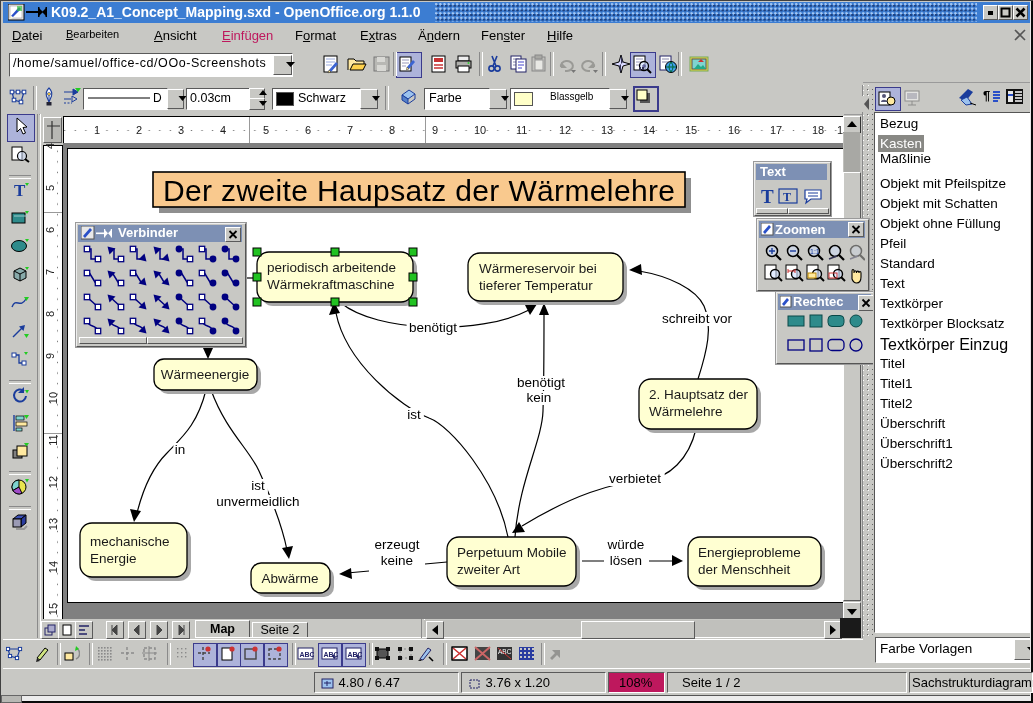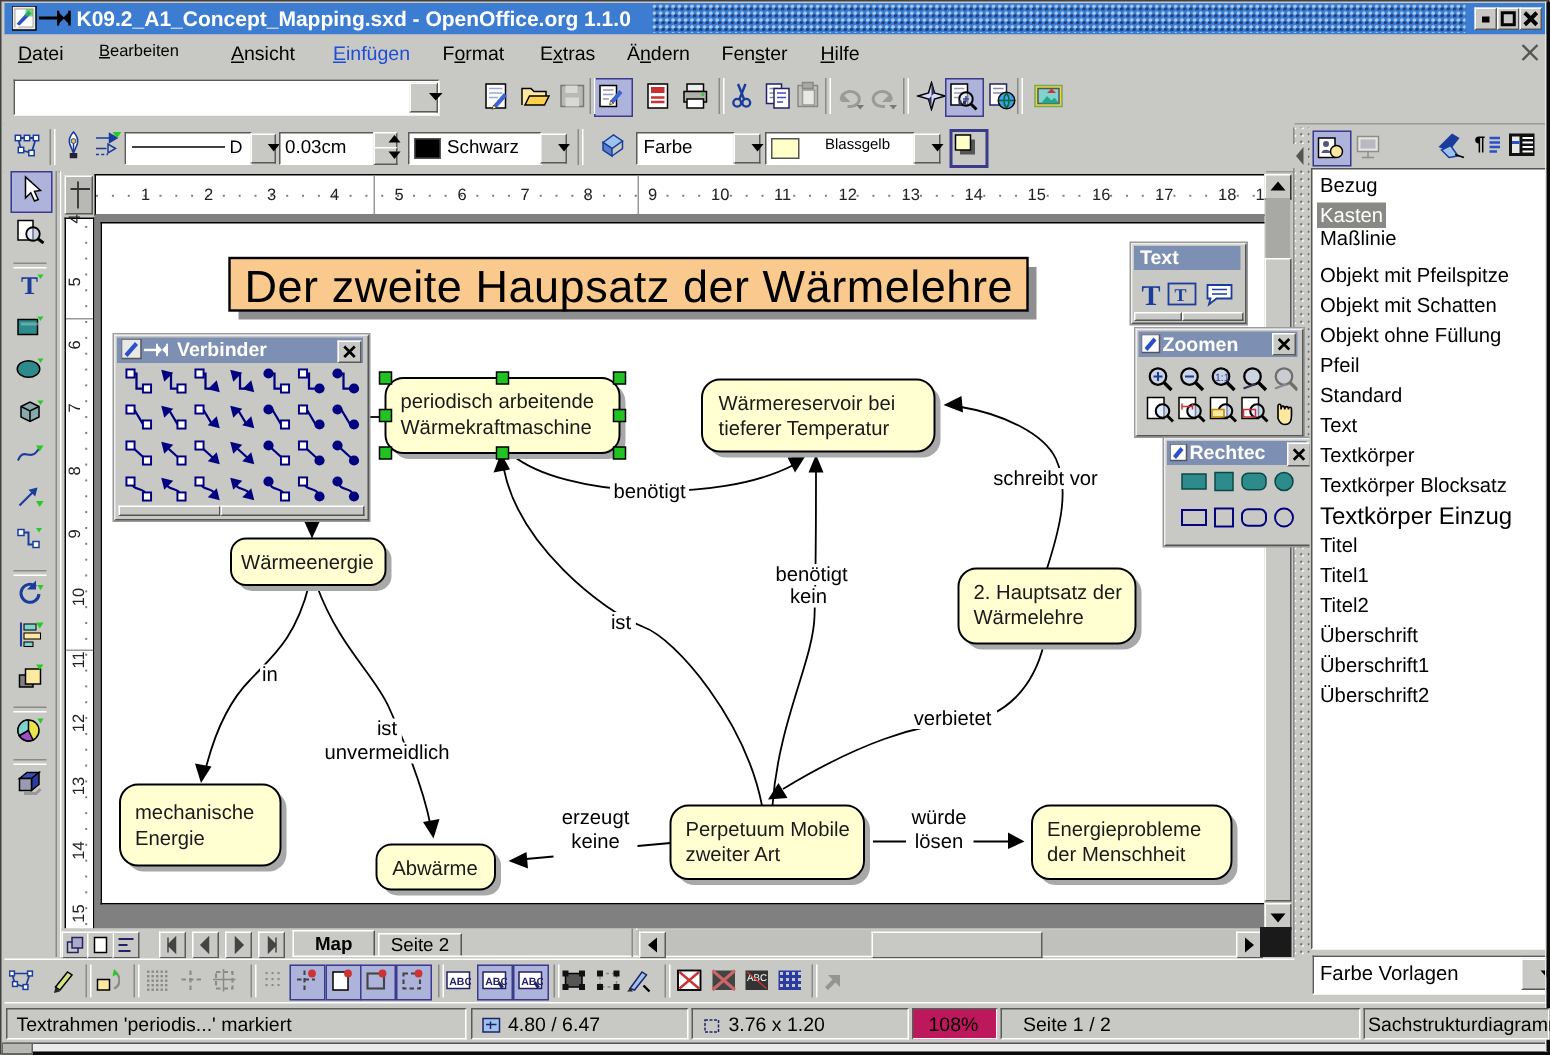--- a/index.html
+++ b/index.html
@@ -45,31 +45,32 @@
     </div>
 <div class="a rb" style="left:1012px;top:4px;width:13px;height:13px;background:#c8c8c4">
       <svg width="13" height="13" viewBox="0 0 13 13">
         <path d="M2.5 2.5 L10.5 10.5 M10.5 2.5 L2.5 10.5" stroke="#000" stroke-width="2.6"></path>
       </svg>
     </div>
 <div class="a" style="left:2px;top:22px;width:1029px;height:23px;background:#c8c8c4;border-bottom:1px solid #9a9a9a"></div>
 <div class="a" style="left:11px;top:27px;width:60px;height:16px;font-size:13px;color:#000;white-space:nowrap"><u>D</u>atei</div>
 <div class="a" style="left:65px;top:27px;width:60px;height:16px;font-size:11px;color:#000;white-space:nowrap"><u>B</u>earbeiten</div>
 <div class="a" style="left:153px;top:27px;width:60px;height:16px;font-size:13px;color:#000;white-space:nowrap"><u>A</u>nsicht</div>
-<div class="a" style="left:221px;top:27px;width:60px;height:16px;font-size:13px;color:#1d4ed8;white-space:nowrap"><u>E</u>infügen</div>
+<div class="a" style="left:221px;top:27px;width:60px;height:16px;font-size:13px;color:#be185d;white-space:nowrap"><u>E</u>infügen</div>
 <div class="a" style="left:294px;top:27px;width:60px;height:16px;font-size:13px;color:#000;white-space:nowrap">F<u>o</u>rmat</div>
 <div class="a" style="left:359px;top:27px;width:60px;height:16px;font-size:13px;color:#000;white-space:nowrap">E<u>x</u>tras</div>
 <div class="a" style="left:417px;top:27px;width:60px;height:16px;font-size:13px;color:#000;white-space:nowrap">Ä<u>n</u>dern</div>
 <div class="a" style="left:480px;top:27px;width:60px;height:16px;font-size:13px;color:#000;white-space:nowrap">Fen<u>s</u>ter</div>
 <div class="a" style="left:546px;top:27px;width:60px;height:16px;font-size:13px;color:#000;white-space:nowrap"><u>H</u>ilfe</div>
 <svg style="left:1013px;top:28px;" width="12" height="12" viewBox="0 0 12 12">
       <path d="M1 1 L11 11 M11 1 L1 11" stroke="#555" stroke-width="1.6"></path>
     </svg>
 <div class="a" style="left:2px;top:45px;width:1029px;height:36px;background:#c8c8c4;border-bottom:1px solid #9a9a9a"></div>
 <div class="a combo" style="left:8px;top:52px;width:282px;height:22px;"></div>
+<div class="a" style="left:12px;top:55px;width:262px;height:16px;font-size:12.5px;color:#000;white-space:nowrap;letter-spacing:.55px">/home/samuel/office-cd/OOo-Screenshots</div>
 <div class="a drop" style="left:272px;top:54px;width:17px;height:18px;">
       <svg width="15" height="16">
         <path d="M3 6 l4.5 5 L12 6 z" fill="#000"></path>
       </svg>
     </div>
 <svg style="left:320px;top:53px;" width="20" height="20" viewBox="0 0 20 20">
       <rect x="3" y="2" width="13" height="16" fill="#fff" stroke="#000"></rect>
       <path d="M5 5h9M5 8h9M5 11h6" stroke="#9ad" stroke-width="1"></path>
       <path d="M8 16 L15 8 L17 10 L10 18 Z" fill="#3c64d2"></path>
       <path d="M8 16 l2 2 l-3 .8 z" fill="#ffe9a0" stroke="#000" stroke-width=".4"></path>
@@ -972,23 +973,20 @@
         <path d="M3 13 l5 -5 l-3 -3 h8 v8 l-3 -3 l-5 5 z" fill="#555"></path>
       </g>
     </svg>
 <div class="a" style="left:2px;top:667px;width:1029px;height:30px;background:#c8c8c4;border-top:1px solid #fff"></div>
 <div class="a" style="left:2px;top:694px;width:1028px;height:1px;background:#555"></div>
 <div class="a" style="left:2px;top:695px;width:1029px;height:5px;background:#ececec"></div>
 <div class="a" style="left:0px;top:700px;width:1033px;height:3px;background:#0a0a0a"></div>
 <div class="a" style="left:0px;top:694px;width:19px;height:6px;background:#b8b8b4;border:1px solid #666"></div>
 <div class="a" style="left:1029px;top:0px;width:1px;height:700px;background:#e8e8e8"></div>
 <div class="a" style="left:1030px;top:0px;width:3px;height:700px;background:#0a0a0a"></div>
-<div class="a sb" style="left:3px;top:671px;width:305px;height:19px;background:#c8c8c4">
-      <span style="position:absolute;left:6px;top:2px;font-size:13px;white-space:nowrap">Textrahmen 'periodis...' markiert</span>
-    </div>
 <div class="a sb" style="left:313px;top:671px;width:143px;height:19px;background:#c8c8c4">
       <span style="position:absolute;left:6px;top:2px;font-size:13px;white-space:nowrap"><svg width="14" height="12" style="position:relative;vertical-align:-2px">
           <rect x="1" y="2" width="11" height="9" fill="#9cc2ee" stroke="#226"></rect>
           <path d="M3 6 h7 M6 4 v5" stroke="#226"></path>
         </svg> 4.80 / 6.47</span>
     </div>
 <div class="a sb" style="left:460px;top:671px;width:143px;height:19px;background:#c8c8c4">
       <span style="position:absolute;left:6px;top:2px;font-size:13px;white-space:nowrap"><svg width="14" height="12" style="position:relative;vertical-align:-2px">
           <rect x="2" y="3" width="9" height="8" fill="none" stroke="#226" stroke-dasharray="2 1"></rect>
         </svg> 3.76 x 1.20</span>

